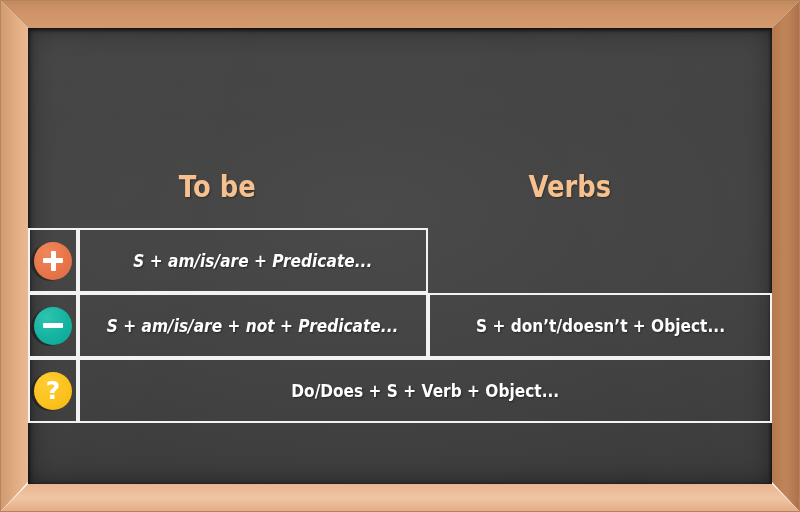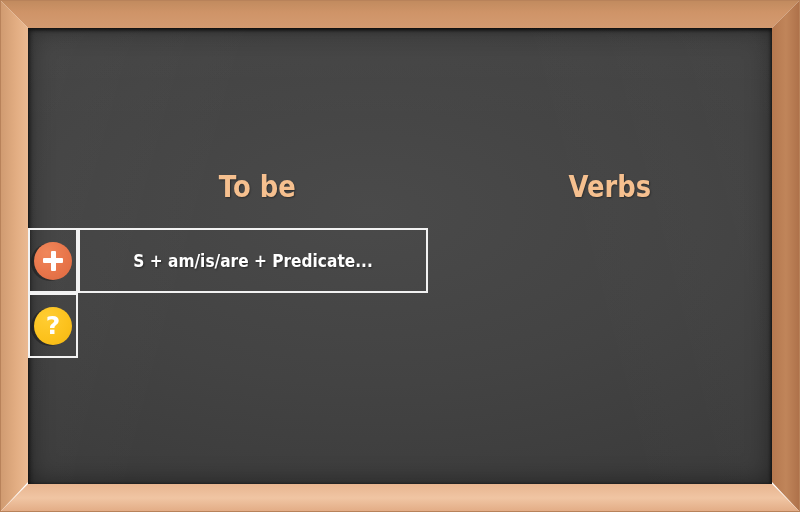--- a/index.html
+++ b/index.html
@@ -138,21 +138,20 @@
 
   
   .col-headers {
     position: absolute;
     left: 28px;
     top: 158px;
     width: 704px;
     height: 56px;
     display: flex;
     z-index: 5;
-    margin-left: 40px;
   }
   .col-head {
     display: flex;
     align-items: center;
     justify-content: center;
     color: #f6c08f;
     font-family: "DejaVu Sans", sans-serif;
     font-weight: 700;
     font-size: 30px;
     transform: scaleX(0.86);
@@ -183,20 +182,21 @@
     justify-content: center;
     background: transparent;
   }
   .cell-icon {
     width: 50px;
     flex: 0 0 50px;
   }
   .cell-tobe {
     width: 350px;
     flex: 0 0 350px;
+    font-style: italic;
   }
   .cell-verbs {
     flex: 1 1 auto;
   }
   .cell-text {
     color: #ffffff;
     font-family: "DejaVu Sans", sans-serif;
     font-weight: 700;
     font-size: 17.5px;
     transform: scaleX(0.88);
@@ -293,27 +293,46 @@
           <div class="badge-disc badge-plus">
             <span class="glyph-plus"></span>
           </div>
         </div>
       </div>
       <div class="cell cell-tobe">
         <span class="cell-text">S + am/is/are + Predicate...</span>
       </div>
     </div>
 
+    <div class="trow">
+      <div class="cell cell-icon">
+        <div class="badge">
+          <div class="badge-shadow"></div>
+          <div class="badge-disc badge-minus">
+            <span class="glyph-minus"></span>
+          </div>
+        </div>
+      </div>
+      <div class="cell cell-tobe">
+        <span class="cell-text">S + am/is/are + not + Predicate...</span>
+      </div>
+      <div class="cell cell-verbs">
+        <span class="cell-text">S + don’t/doesn’t + Object...</span>
+      </div>
+    </div>
 
     <div class="trow">
       <div class="cell cell-icon">
         <div class="badge">
           <div class="badge-shadow"></div>
           <div class="badge-disc badge-qmark">
             <span class="glyph-q">?</span>
           </div>
         </div>
       </div>
+      <div class="cell cell-verbs">
+        <span class="cell-text">Do/Does + S + Verb + Object...</span>
+      </div>
     </div>
 
   </div>
 
 </div>
 
 </body></html>

